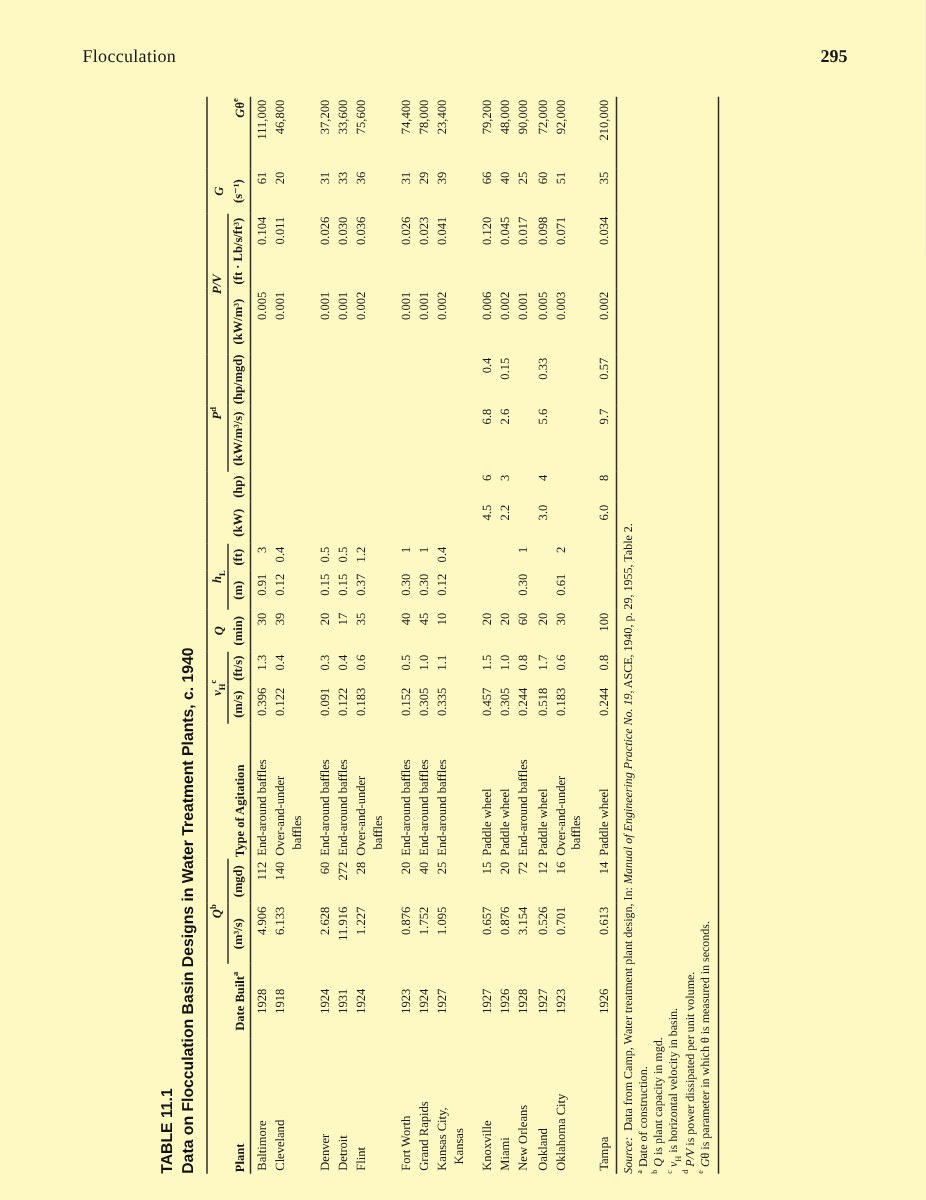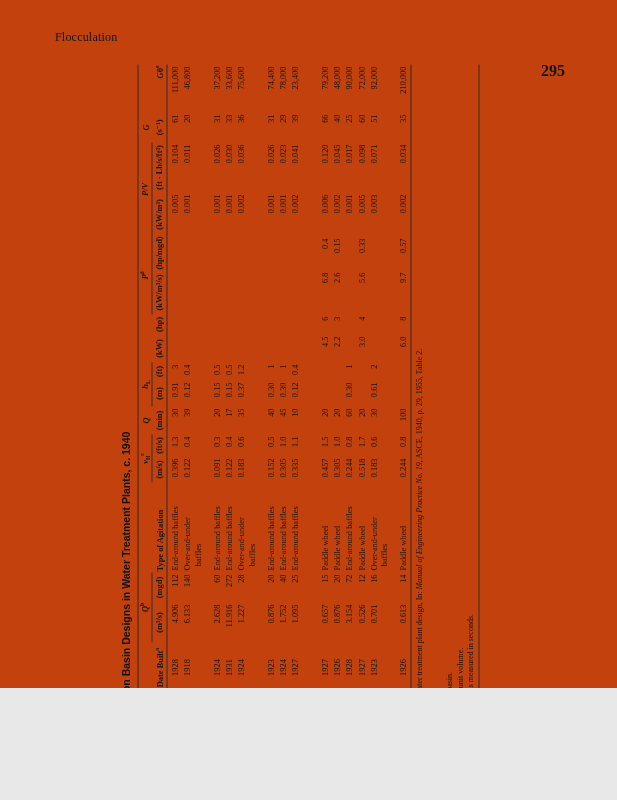--- a/index.html
+++ b/index.html
@@ -1,19 +1,19 @@
 <!DOCTYPE html>
 <html><head>
 <meta charset="utf-8">
 <style>
   html,body{margin:0;padding:0;background:#e8e8e8;}
-  .sheet{position:relative;width:617px;height:688px;background:#c2410c;overflow:hidden;
+  .sheet{position:relative;width:617px;height:800px;background:#fef9c3;overflow:hidden;
          font-family:"Liberation Serif","DejaVu Serif",serif;color:#161616;}
   .running{position:absolute;top:30px;left:55px;font-size:12px;letter-spacing:.2px;}
-  .pagenum{position:absolute;top:30px;right:52px;font-size:16px;font-weight:bold;margin-top:32px;}
+  .pagenum{position:absolute;top:30px;right:52px;font-size:12px;font-weight:bold;}
   
   .rot{position:absolute;left:-57px;top:225px;width:720px;height:395px;
        transform:rotate(-90deg);transform-origin:50% 50%;}
   .t-label,.t-title{font-family:"Liberation Sans","DejaVu Sans",sans-serif;
        font-weight:bold;font-size:10.5px;line-height:1.3;color:#111;}
   .t-title{margin-bottom:5px;}
   table.data{width:718px;border-collapse:collapse;table-layout:fixed;
        border-top:1.4px solid #2e2e2e;border-bottom:1px solid #2e2e2e;}
   table.data th{font-weight:bold;font-size:8.4px;line-height:1.15;padding:2px 1px 1px 1px;}
   table.data th.u{border-bottom:.8px solid #333;text-align:center;padding-bottom:1.5px;}

